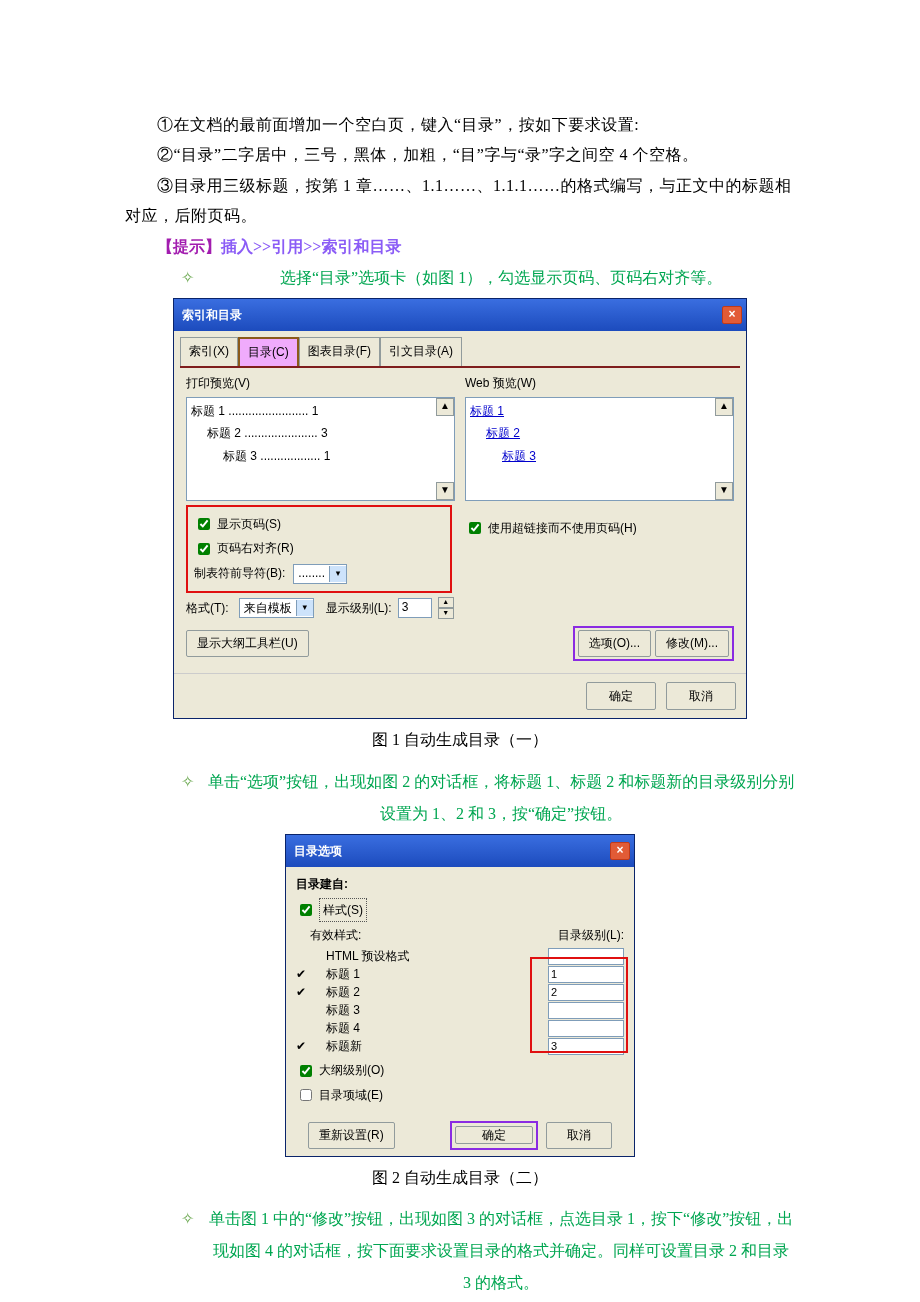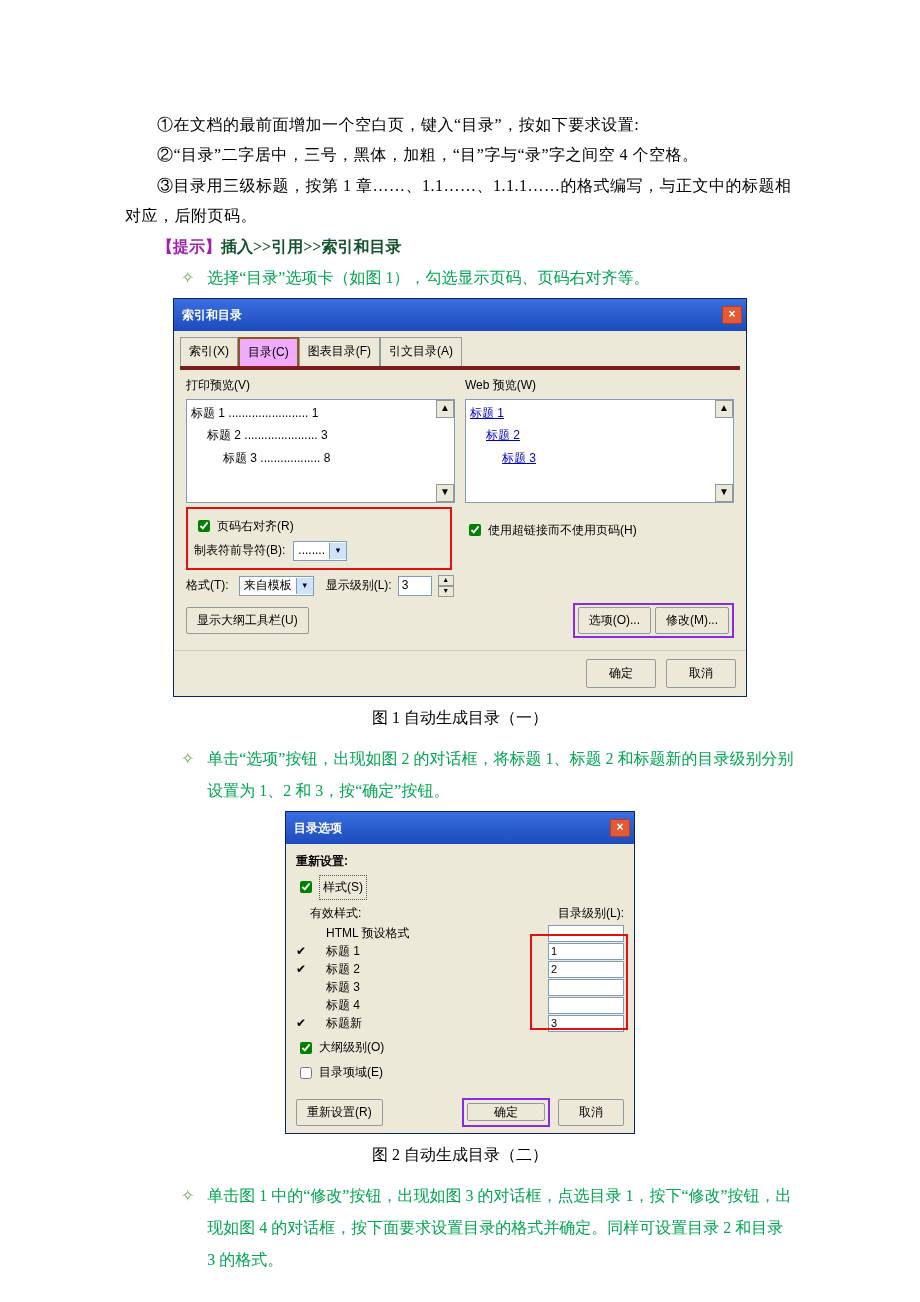--- a/index.html
+++ b/index.html
@@ -11,30 +11,30 @@
       color: #000;
       width: 920px;
     }
     .page {
       padding: 110px 125px 40px 125px;
       line-height: 1.9;
     }
     .para { text-indent: 2em; letter-spacing: 0.5px; }
     .tip-line { text-indent: 2em; font-weight: bold; }
     .tip-label { color: #a21caf; }
-    .tip-path { color: #14532d; }
+    .tip-path { color: #8b5cf6; }
     .bullet {
       display: flex;
       color: #00a651;
       margin-left: 3.5em;
       text-indent: 0;
       line-height: 2;
     }
     .bullet .dia { color: #6aa84f; margin-right: 0.8em; flex-shrink: 0; }
-    .bullet .txt { flex: 1; }
+    .bullet .txt { flex: 1; text-align: center; }
     .caption { text-align: center; color: #000; margin: 6px 0 10px 0; }
 
     
     .dlg1 {
       width: 572px;
       margin: 4px auto 6px auto;
       border: 1px solid #0a246a;
       background: #ece9d8;
       font-family: "SimSun", sans-serif;
       font-size: 12px;
@@ -70,21 +70,21 @@
       background: #ece9d8;
       border: 1px solid #919b9c;
       border-bottom: none;
       padding: 2px 8px;
       font-size: 12px;
     }
     .tab.sel { background: #f0abfc; border: 2px solid #8a5a1a; border-bottom: none; }
     .tabbody {
       margin: 0 6px 6px 6px;
       background: #ece9d8;
-      border-top: 4px solid #7f1d1d;
+      border-top: 2px solid #7f1d1d;
       padding: 4px 6px 6px 6px;
     }
     .cols { display: flex; gap: 10px; }
     .col { flex: 1; }
     .smlabel { font-size: 12px; margin-bottom: 2px; }
     .whitebox {
       background: #fff;
       border: 1px solid #7f9db9;
       height: 98px;
       position: relative;
@@ -146,21 +146,21 @@
     .dotted { border: 1px dotted #555; display: inline-block; padding: 0 3px; }
     .list2 { position: relative; }
     .redframe2a {
       position: absolute; right: -4px; top: 10px; width: 94px; height: 92px;
       border: 2px solid #e01010;
     }
     .row2 { display: flex; align-items: center; height: 18px; }
     .row2 .lab { flex: 1; padding-left: 16px; }
     .row2 .chkmark { width: 14px; color: #000; }
     .row2 .inp { width: 70px; border: 1px solid #7f9db9; background: #fff; height: 15px; font-size: 11px; padding: 0 2px; }
-    .btnrow2 { display: flex; justify-content: space-between; align-items: center; padding: 6px 10px; }
+    .btnrow2 { display: flex; justify-content: space-between; align-items: center; padding: 6px 22px; }
     .purple2 { border: 2px solid #8a2be2; padding: 1px 3px; }
   </style>
 </head>
 <body>
 
 <div class="page">
   <div class="para">①在文档的最前面增加一个空白页，键入“目录”，按如下要求设置:</div>
   <div class="para">②“目录”二字居中，三号，黑体，加粗，“目”字与“录”字之间空 4 个空格。</div>
   <div class="para">③目录用三级标题，按第 1 章……、1.1……、1.1.1……的格式编写，与正文中的标题相对应，后附页码。</div>
 
@@ -184,25 +184,29 @@
       <div class="tab">图表目录(F)</div>
       <div class="tab">引文目录(A)</div>
     </div>
     <div class="tabbody">
       <div class="cols">
         <div class="col">
           <div class="smlabel">打印预览(V)</div>
           <div class="whitebox">
             <div>标题 1 ........................ 1</div>
             <div style="padding-left:16px;">    标题 2 ...................... 3</div>
-            <div style="padding-left:32px;">        标题 3 .................. 8</div>
+            <div style="padding-left:32px;">        标题 3 .................. 1</div>
             <div class="scroll-up">▲</div>
             <div class="scroll-down">▼</div>
           </div>
           <div class="optgroup">
+            <div class="chk">
+                <input type="checkbox" checked="" style="">
+                <span>显示页码(S)</span>
+              </div>
             <div class="chk">
                 <input type="checkbox" checked="" style="">
                 <span>页码右对齐(R)</span>
               </div>
             <div class="chk">
               <span>制表符前导符(B):</span>
               <div class="combo">
                 <span>........</span>
                   <div class="dropbtn">▾</div>
               </div>
@@ -257,21 +261,21 @@
     <span class="dia">✧</span>
     <span class="txt">单击“选项”按钮，出现如图 2 的对话框，将标题 1、标题 2 和标题新的目录级别分别设置为 1、2 和 3，按“确定”按钮。</span>
   </div>
 
   <div class="dlg2">
     <div class="titlebar">
       <span>目录选项</span>
       <div class="closebox">×</div>
     </div>
     <div class="sec">
-      <div style="font-weight:bold;">重新设置:</div>
+      <div style="font-weight:bold;">目录建自:</div>
       <div class="chk">
           <input type="checkbox" checked="" style="">
           <span class="dotted">样式(S)</span>
         </div>
       <div style="display:flex; padding-left:14px;">
         <span style="flex:1;">有效样式:</span>
         <span>目录级别(L):</span>
       </div>
       <div class="list2">
         <div class="redframe2a"></div>

